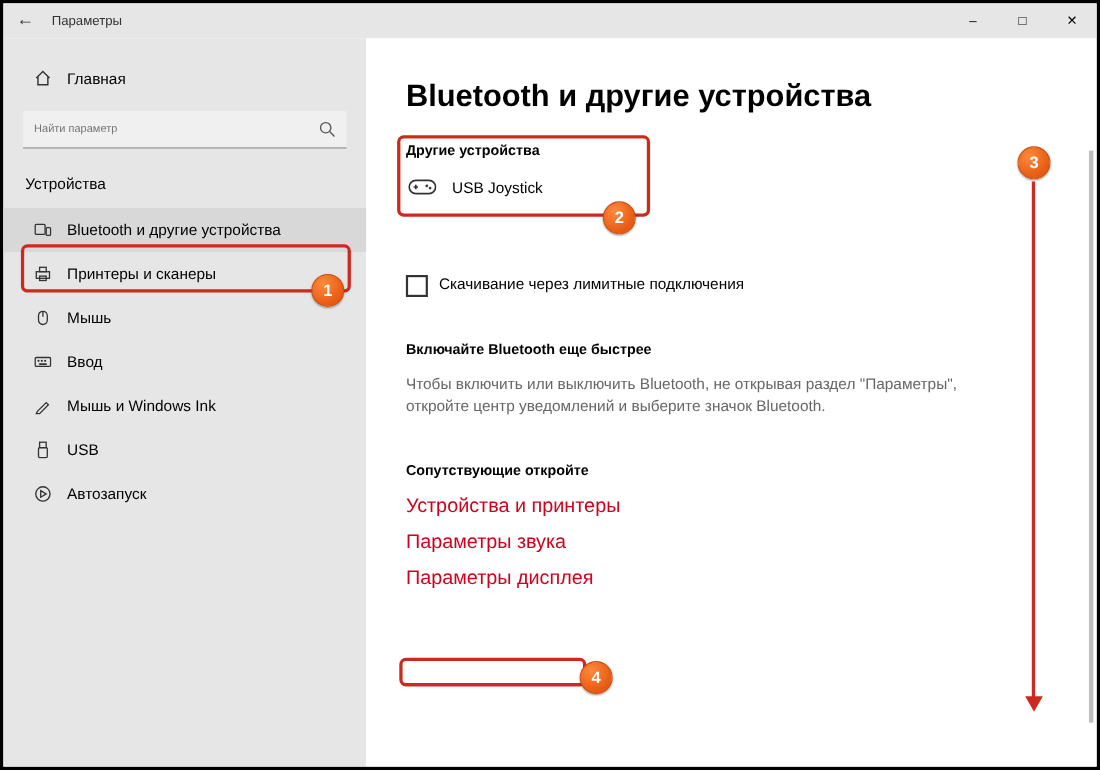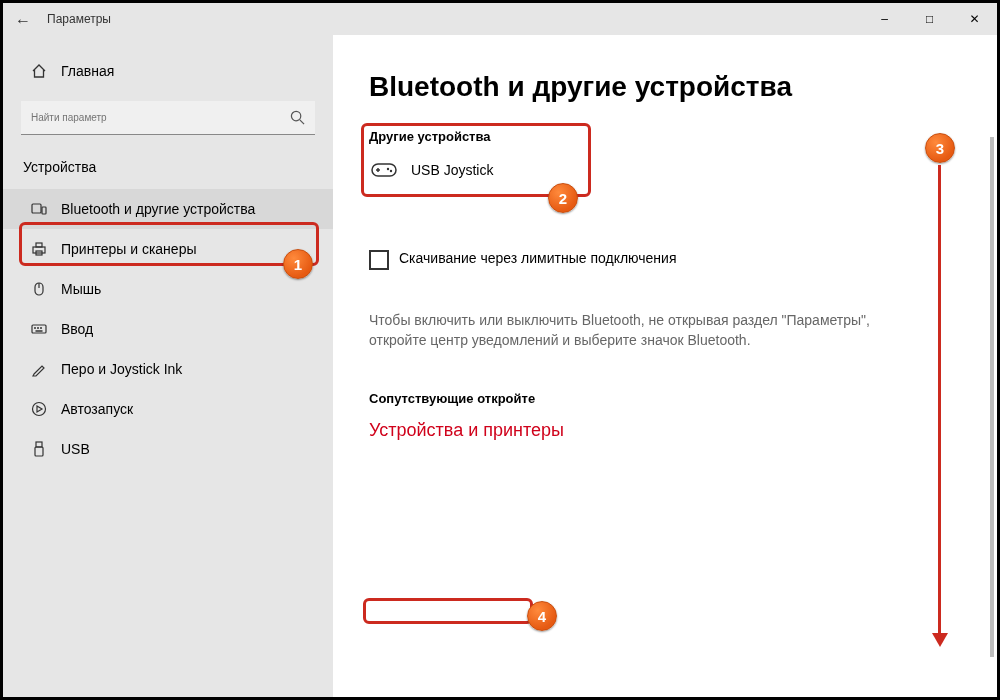--- a/index.html
+++ b/index.html
@@ -108,35 +108,35 @@
           <line x1="7" y1="7" x2="7" y2="7" stroke="#333" stroke-width="2" stroke-linecap="round"></line>
           <line x1="10" y1="7" x2="10" y2="7" stroke="#333" stroke-width="2" stroke-linecap="round"></line>
           <line x1="5" y1="10" x2="11" y2="10" stroke="#333" stroke-width="1.5" stroke-linecap="round"></line>
         </svg>
       <span>Ввод</span>
     </div>
     <div class="item">
       <svg width="16" height="16" viewBox="0 0 16 16">
           <path d="M3 13 L11 5 L13 7 L5 15 L2 15 Z" fill="none" stroke="#333" stroke-width="1.2"></path>
         </svg>
-      <span>Перо и Joystick Ink</span>
+      <span>Мышь и Windows Ink</span>
+    </div>
+    <div class="item">
+      <svg width="16" height="16" viewBox="0 0 16 16">
+          <rect x="5" y="1" width="6" height="5" fill="none" stroke="#333" stroke-width="1.2"></rect>
+          <rect x="4" y="6" width="8" height="9" rx="1" fill="none" stroke="#333" stroke-width="1.2"></rect>
+        </svg>
+      <span>USB</span>
     </div>
     <div class="item">
       <svg width="16" height="16" viewBox="0 0 16 16">
           <circle cx="8" cy="8" r="6.5" fill="none" stroke="#333" stroke-width="1.2"></circle>
           <path d="M6 5 L11 8 L6 11 Z" fill="none" stroke="#333" stroke-width="1.2"></path>
         </svg>
       <span>Автозапуск</span>
-    </div>
-    <div class="item">
-      <svg width="16" height="16" viewBox="0 0 16 16">
-          <rect x="5" y="1" width="6" height="5" fill="none" stroke="#333" stroke-width="1.2"></rect>
-          <rect x="4" y="6" width="8" height="9" rx="1" fill="none" stroke="#333" stroke-width="1.2"></rect>
-        </svg>
-      <span>USB</span>
     </div>
   </div>
 
   <div class="main">
     <h1>Bluetooth и другие устройства</h1>
 
     <div class="section" style="margin-bottom:60px">
       <h2>Другие устройства</h2>
       <div class="device-row">
         <svg width="26" height="20" viewBox="0 0 26 20">
@@ -151,26 +151,29 @@
     </div>
 
     <div class="section">
       <div class="checkbox-row">
         <div class="box"></div>
         <span>Скачивание через лимитные подключения</span>
       </div>
     </div>
 
     <div class="section">
+      <h2>Включайте Bluetooth еще быстрее</h2>
       <div class="help">Чтобы включить или выключить Bluetooth, не открывая раздел "Параметры", откройте центр уведомлений и выберите значок Bluetooth.</div>
     </div>
 
     <div class="section" style="margin-bottom:8px">
       <h2>Сопутствующие откройте</h2>
       <span class="link">Устройства и принтеры</span>
+      <span class="link">Параметры звука</span>
+      <span class="link">Параметры дисплея</span>
     </div>
   </div>
 </div>
 
 <div class="scrollbar"></div>
 
 <div class="callout" style="left:16px; top:219px; width:300px; height:44px;"></div>
 <div class="badge" style="left:280px; top:246px;">1</div>
 
 <div class="callout" style="left:358px; top:120px; width:230px; height:74px;"></div>

